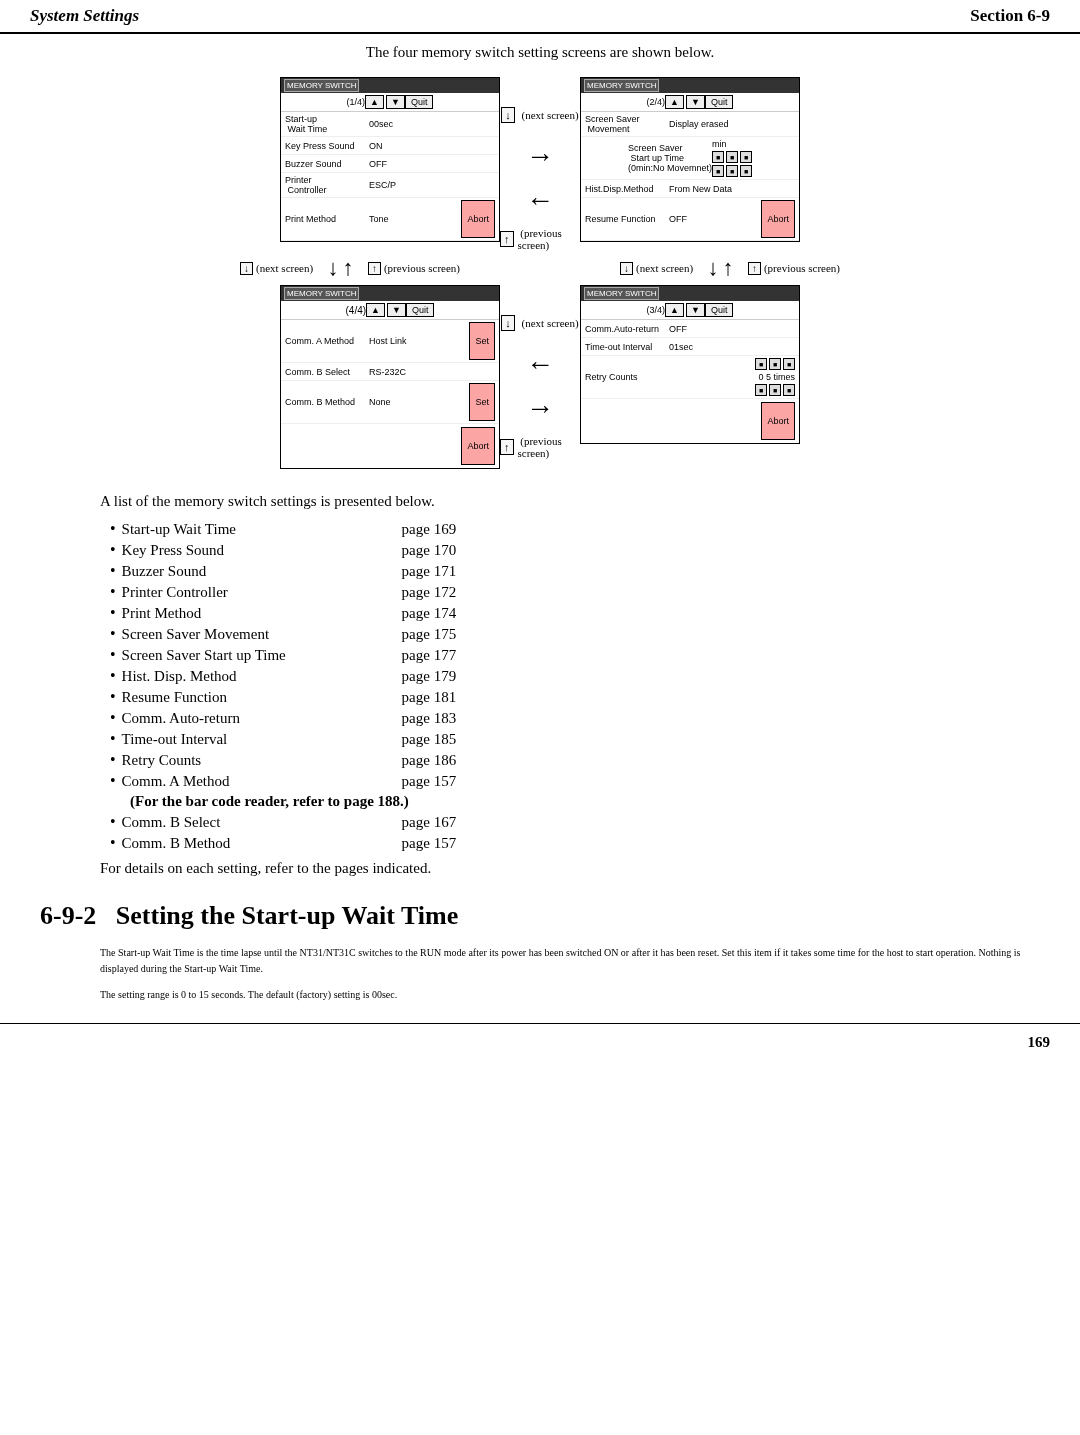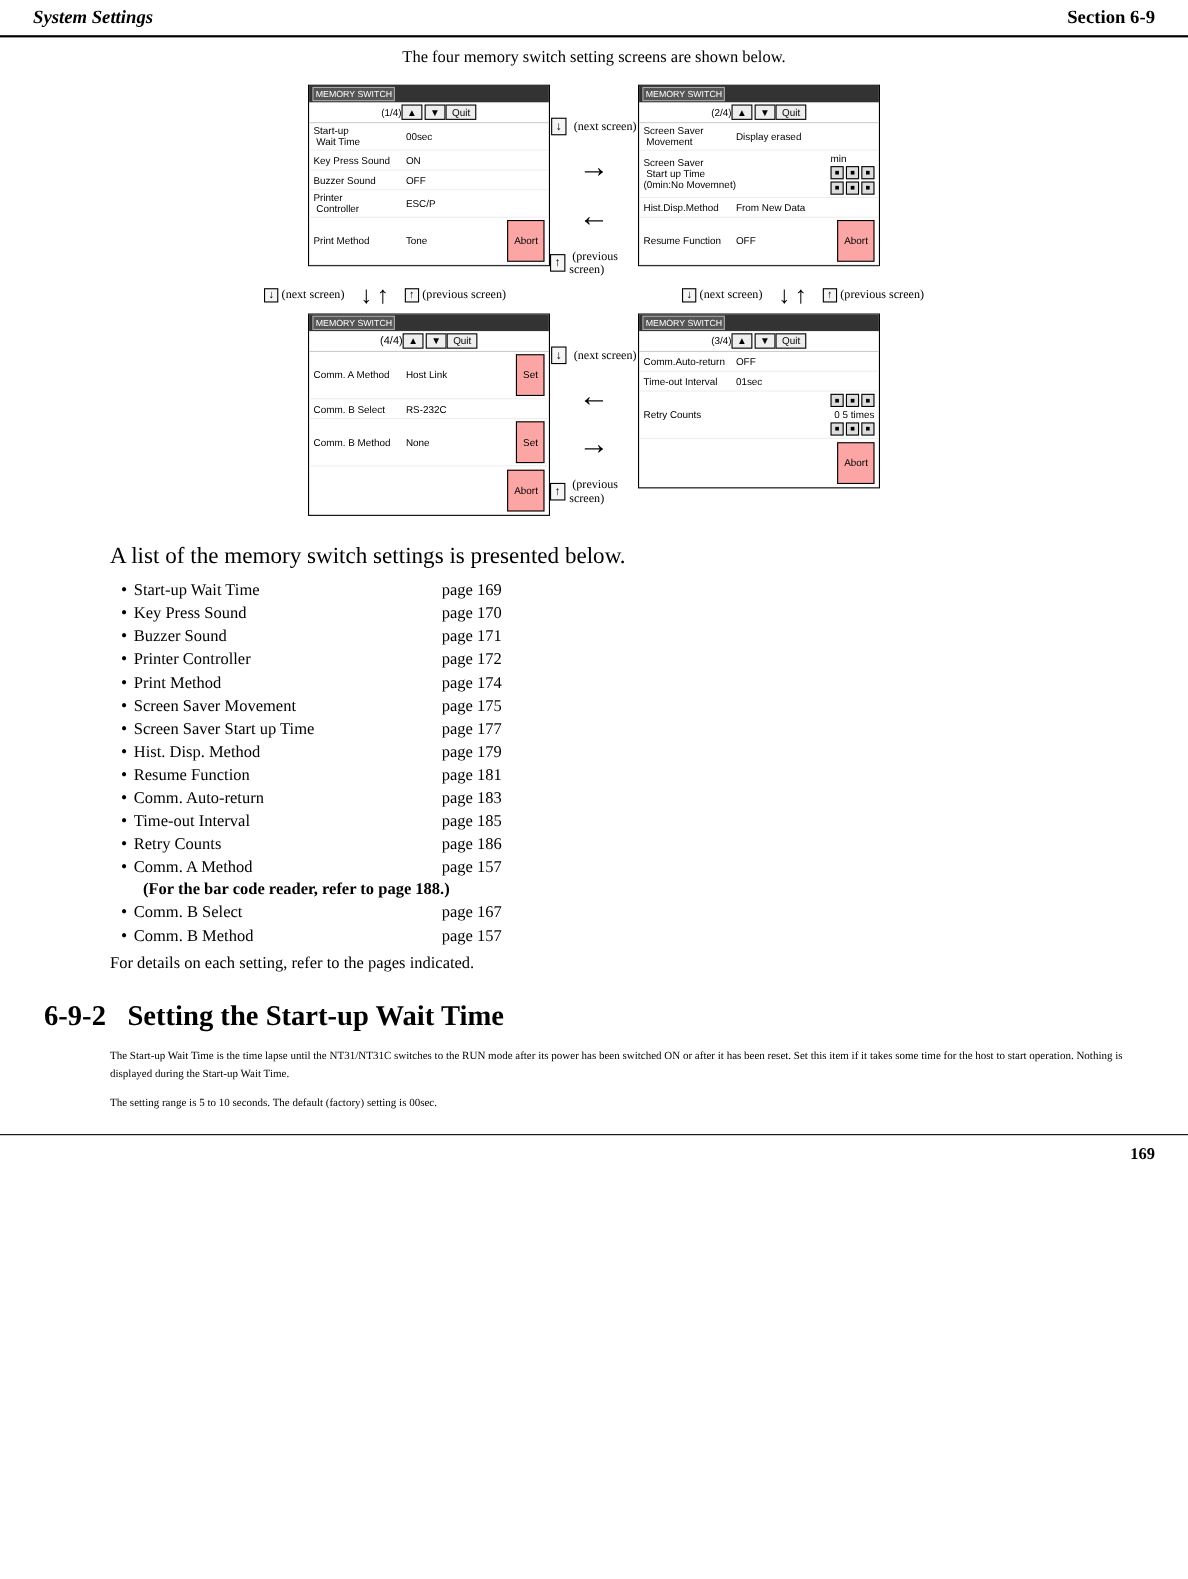--- a/index.html
+++ b/index.html
@@ -92,21 +92,21 @@
     .ms-quit-btn {
       border: 1px solid #000;
       padding: 1px 5px;
       font-size: 9px;
       background: #eee;
     }
 
     .ms-row {
       display: flex;
       align-items: center;
-      justify-content: space-between;
+      justify-content: center;
       padding: 2px 4px;
       border-bottom: 1px solid #eee;
       min-height: 18px;
     }
 
     .ms-row-label {
       font-size: 9px;
       min-width: 80px;
     }
 
@@ -147,21 +147,21 @@
 
     .ms-settings-title {
       font-weight: bold;
       font-size: 15px;
       text-decoration: underline;
       margin-bottom: 6px;
     }
 
     .ms-settings-intro {
       margin-bottom: 10px;
-      font-size: 21px;
+      font-size: 15px;
     }
 
     .ms-list {
       list-style: none;
       padding: 0;
       margin-left: 10px;
     }
 
     .ms-list li {
       display: flex;
@@ -616,20 +616,20 @@
     <p class="ms-footer">For details on each setting, refer to the pages indicated.</p>
   </div>
 
   <h2 class="section-title">
     <span>6-9-2</span>&nbsp;&nbsp;
     <span>Setting the Start-up Wait Time</span>
   </h2>
 
   <div class="section-body">
     <p>The Start-up Wait Time is the time lapse until the NT31/NT31C switches to the RUN mode after its power has been switched ON or after it has been reset. Set this item if it takes some time for the host to start operation. Nothing is displayed during the Start-up Wait Time.</p>
-    <p>The setting range is 5 to 10 seconds. The default (factory) setting is 00sec.</p>
+    <p>The setting range is 0 to 15 seconds. The default (factory) setting is 00sec.</p>
   </div>
 
 </div>
 
 <div class="page-footer">
   <span>169</span>
 </div>
 
 </body></html>

